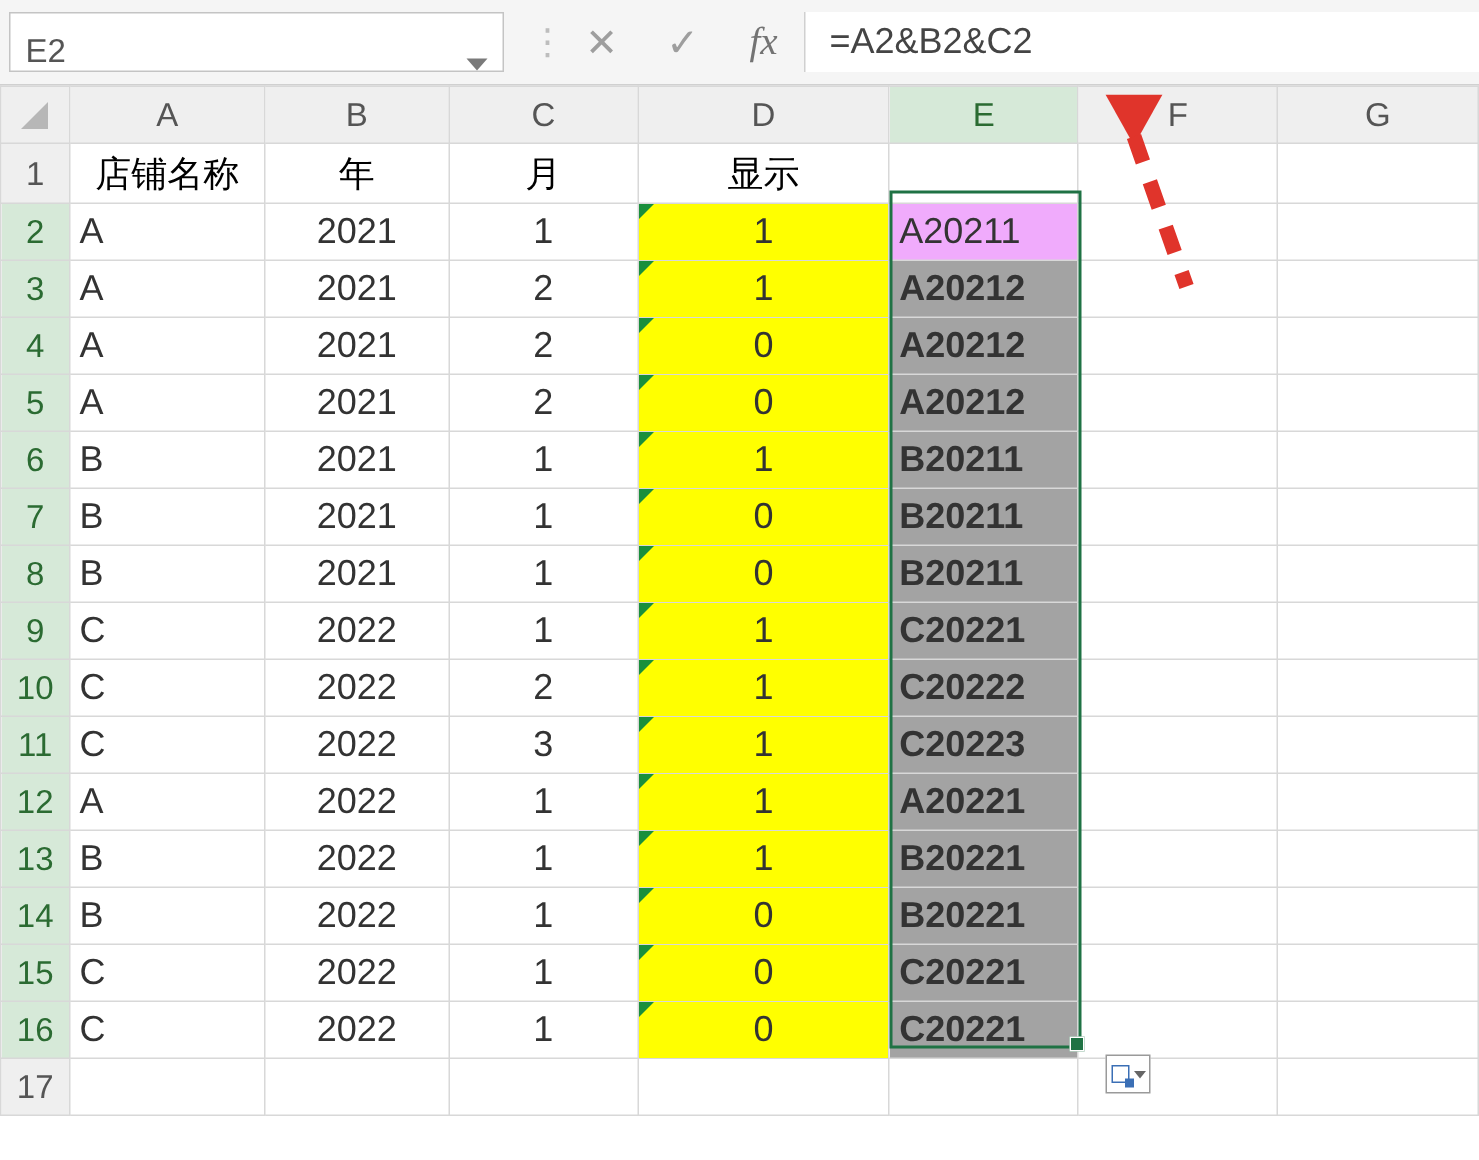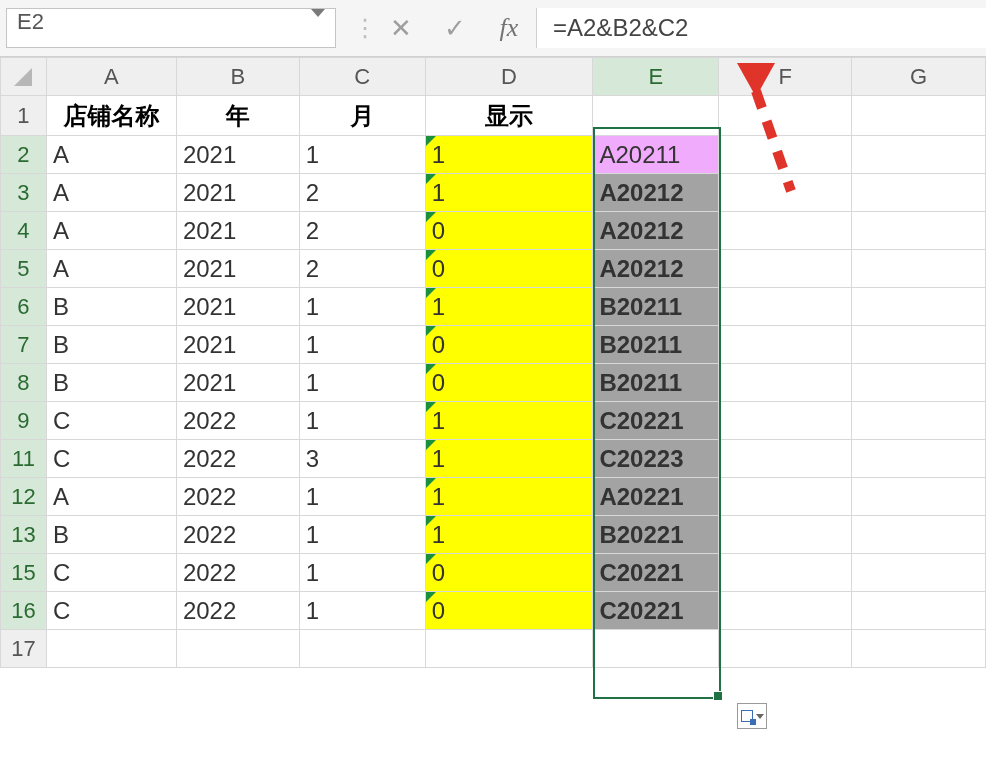--- a/index.html
+++ b/index.html
@@ -22,21 +22,21 @@
     background: #f5f5f5;
     border-bottom: 1px solid #d0d0d0;
   }
   .name-box {
     width: 330px;
     height: 40px;
     background: #fff;
     border: 1px solid #c4c4c4;
     margin-left: 6px;
     display: flex;
-    align-items: flex-start;
+    align-items: flex-end;
     justify-content: space-between;
     padding: 0 10px;
     box-sizing: border-box;
     font-size: 22px;
     color: #555;
   }
   .name-box .dd {
     width: 0; height: 0;
     border-left: 7px solid transparent;
     border-right: 7px solid transparent;
@@ -102,23 +102,23 @@
   th.colhdr.active, th.rowhdr.active {
     background: #d6e9d8;
     color: #2b6b32;
   }
   th.rowhdr { width: 46px; }
   th.corner { width:46px; height:30px; }
   th.colhdr { height:30px; }
 
   td.cell { font-size: 24px; }
   td.txt-left  { text-align: left; }
-  td.txt-right { text-align: left; }
+  td.txt-right { text-align: center; }
   td.txt-center{ text-align: center; }
-  td.hdrcell { font-weight: 700; font-size:24px; color:#000; }
+  td.hdrcell { font-weight: 400; font-size:24px; color:#000; }
   td.yellow { background: #ffff00; }
 
   
   td.errflag { position: relative; }
   td.errflag::before {
     content: "";
     position: absolute;
     left: 0; top: 0;
     border-top: 10px solid #1a8f3c;
     border-right: 10px solid transparent;
@@ -315,20 +315,30 @@
           <th class="rowhdr active">9</th>
           <td class="cell txt-left">C</td>
           <td class="cell txt-right">2022</td>
           <td class="cell txt-right">1</td>
           <td class="cell txt-right yellow errflag">1</td>
           <td class="cell txt-left selshade">C20221</td>
           <td class="cell"></td>
           <td class="cell"></td>
         </tr>
         <tr>
+          <th class="rowhdr active">10</th>
+          <td class="cell txt-left">C</td>
+          <td class="cell txt-right">2022</td>
+          <td class="cell txt-right">2</td>
+          <td class="cell txt-right yellow errflag">1</td>
+          <td class="cell txt-left selshade">C20222</td>
+          <td class="cell"></td>
+          <td class="cell"></td>
+        </tr>
+        <tr>
           <th class="rowhdr active">11</th>
           <td class="cell txt-left">C</td>
           <td class="cell txt-right">2022</td>
           <td class="cell txt-right">3</td>
           <td class="cell txt-right yellow errflag">1</td>
           <td class="cell txt-left selshade">C20223</td>
           <td class="cell"></td>
           <td class="cell"></td>
         </tr>
         <tr>
@@ -340,20 +350,30 @@
           <td class="cell txt-left selshade">A20221</td>
           <td class="cell"></td>
           <td class="cell"></td>
         </tr>
         <tr>
           <th class="rowhdr active">13</th>
           <td class="cell txt-left">B</td>
           <td class="cell txt-right">2022</td>
           <td class="cell txt-right">1</td>
           <td class="cell txt-right yellow errflag">1</td>
+          <td class="cell txt-left selshade">B20221</td>
+          <td class="cell"></td>
+          <td class="cell"></td>
+        </tr>
+        <tr>
+          <th class="rowhdr active">14</th>
+          <td class="cell txt-left">B</td>
+          <td class="cell txt-right">2022</td>
+          <td class="cell txt-right">1</td>
+          <td class="cell txt-right yellow errflag">0</td>
           <td class="cell txt-left selshade">B20221</td>
           <td class="cell"></td>
           <td class="cell"></td>
         </tr>
         <tr>
           <th class="rowhdr active">15</th>
           <td class="cell txt-left">C</td>
           <td class="cell txt-right">2022</td>
           <td class="cell txt-right">1</td>
           <td class="cell txt-right yellow errflag">0</td>

